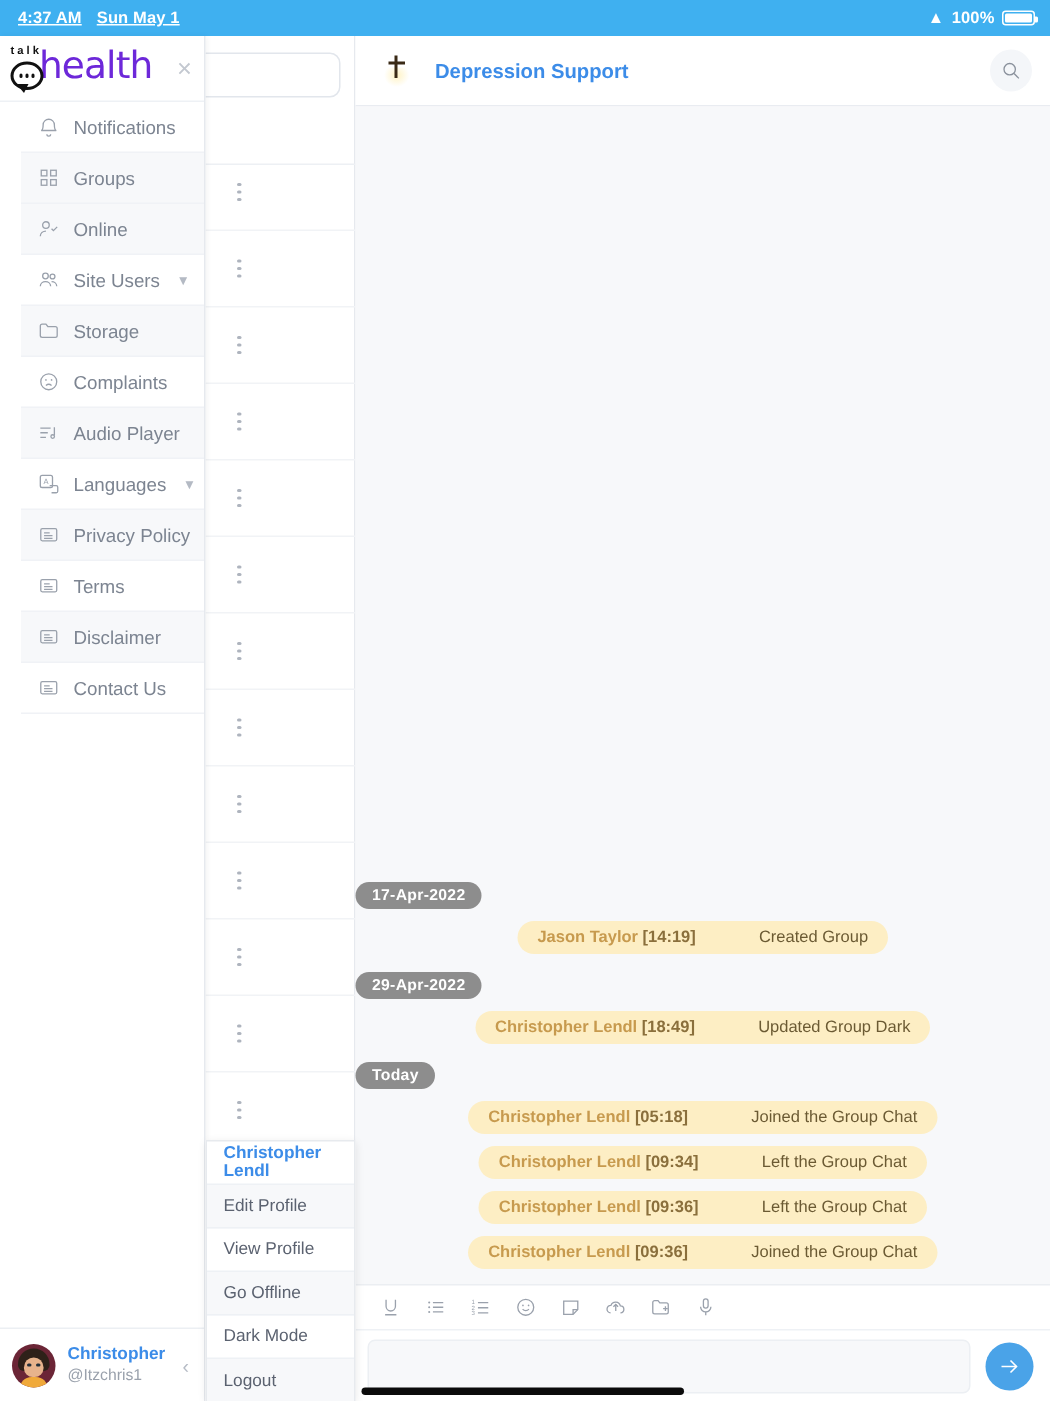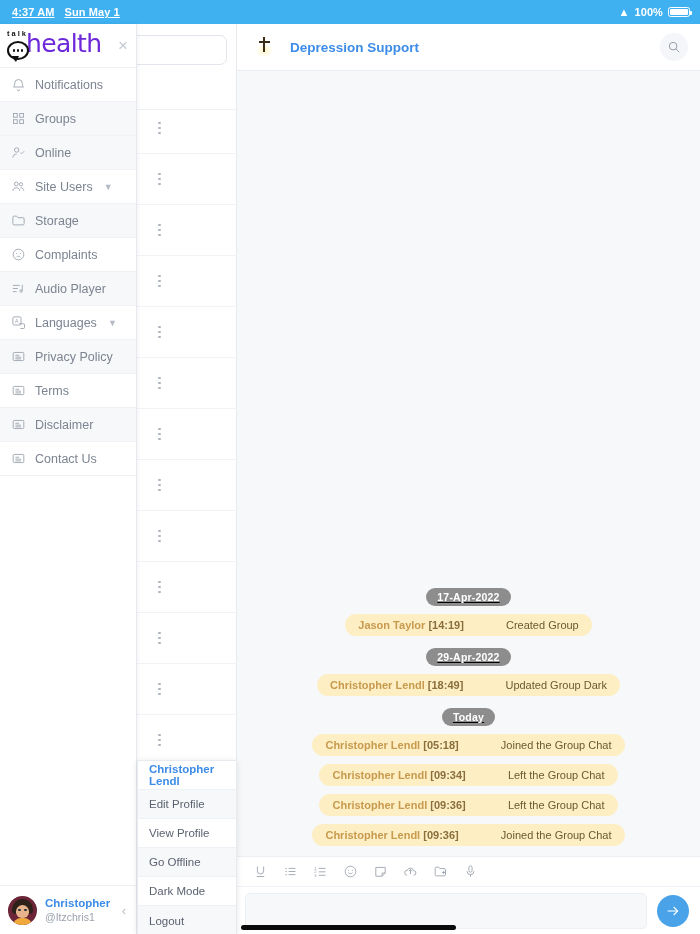--- a/index.html
+++ b/index.html
@@ -76,21 +76,21 @@
   }
   .logo-bubble::after{
     content:""; position:absolute; left:2px; bottom:-4px;
     width:0;height:0;border-left:5px solid transparent;border-right:3px solid transparent;border-top:6px solid #111;
   }
   .logo-bubble i { width:2.4px; height:2.4px; background:#111; border-radius:50%; display:block; }
   .logo-word { font-size:25px; font-weight:normal; color:#6d28d9; letter-spacing:-0.6px; line-height:1; font-family:"DejaVu Sans", sans-serif;}
   .logo-talk { position:absolute; font-size:7.5px; letter-spacing:2px; color:#111; font-weight:bold; margin-top:-2px; }
   .drawer-close { font-size:17px; color:#c3c8d0; cursor:default; line-height:1; }
 
-  .drawer-items { flex:1 1 auto; overflow:hidden; }
+  .drawer-items { flex:1 1 auto; overflow:hidden;padding-left:14px; }
   .dr-item {
     height:34px; display:flex; align-items:center; gap:9px;
     padding:0 8px 0 11px; font-size:12.5px; color:#7c8491;
     border-bottom:1px solid #f0f2f6;
   }
   .dr-item.alt { background:#f7f8fa; }
   .dr-ico { width:15px; height:15px; flex:0 0 15px; color:#9aa1ac; display:flex; align-items:center; justify-content:center; }
   .dr-ico svg { width:15px; height:15px; stroke:#9aa1ac; fill:none; stroke-width:1.4; }
   .dr-caret { font-size:9px; color:#b4bac4; margin-left:2px; }
 
@@ -146,21 +146,21 @@
   }
   .hdr-search svg { width:14px; height:14px; stroke:#8a919c; fill:none; stroke-width:1.5; }
 
   
   .chat-body {
     position:absolute; top:71px; left:237px; width:463px; height:785px;
     background:#f7f8fa;
     display:flex; flex-direction:column; justify-content:flex-end;
     padding-bottom:6px;
   }
-  .daychip-wrap { display:flex; justify-content:center; margin:8px 0 4px;text-decoration:underline; }
+  .daychip-wrap { display:flex; justify-content:flex-start; margin:8px 0 4px; }
   .daychip {
     background:#8d8d8d; color:#fff; font-size:10.5px; font-weight:bold;
     border-radius:9px; padding:3px 11px; letter-spacing:.2px;
   }
   .sysmsg-wrap { display:flex; justify-content:center; margin:4px 0; }
   .sysmsg {
     background:#fdeec4; border-radius:11px; padding:5px 13px;
     font-size:11px; color:#6b5a33; white-space:nowrap;
   }
   .sysmsg .who { color:#c79a4e; font-weight:bold; }

